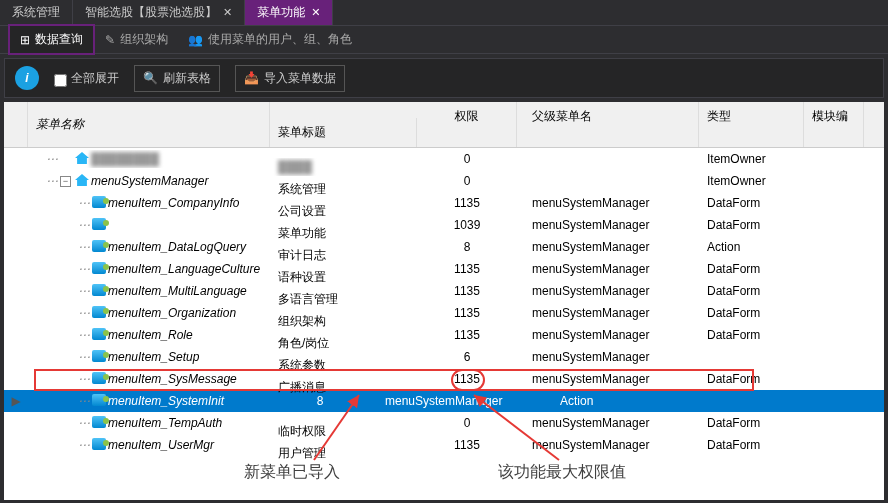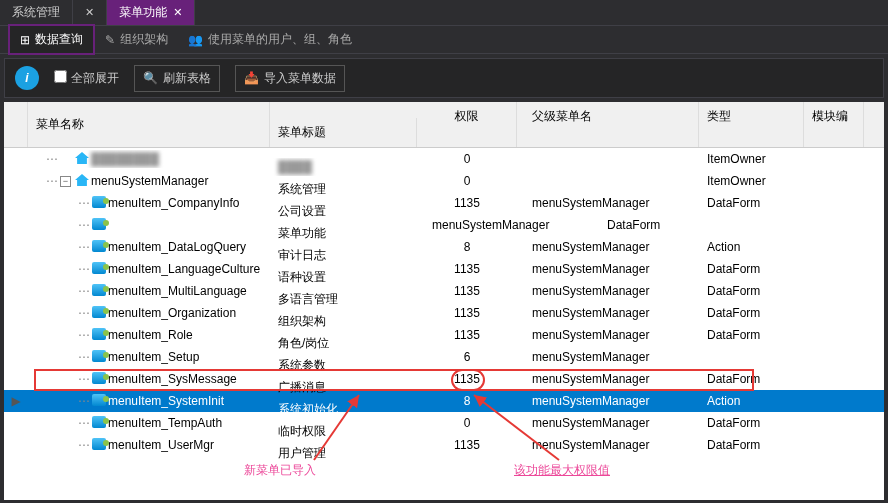--- a/index.html
+++ b/index.html
@@ -6,58 +6,59 @@
 body { font-family:"Microsoft YaHei",Arial,sans-serif; font-size:12px; background:#2d2d30; color:#ccc; width:888px; height:503px; overflow:hidden; position:relative; }
 .top-tabs { display:flex; background:#2d2d30; height:26px; border-bottom:1px solid #3f3f46; }
 .top-tab { padding:5px 12px; color:#ccc; font-size:12px; cursor:pointer; display:flex; align-items:center; gap:6px; border-right:1px solid #3f3f46; }
 .top-tab.active { background:#68217a; color:#fff; }
 .close-x { font-size:11px; }
 .sub-tabs { display:flex; background:#2d2d30; height:28px; align-items:center; padding-left:8px; border-bottom:1px solid #3f3f46; }
 .sub-tab { padding:5px 10px; color:#aaa; display:flex; align-items:center; gap:5px; cursor:pointer; }
 .sub-tab.active { border:2px solid #68217a; background:#252526; color:#fff; }
 .toolbar { display:flex; align-items:center; background:#252526; height:40px; padding:0 10px; gap:15px; border:1px solid #3f3f46; margin:4px; }
 .info-icon { width:24px; height:24px; border-radius:50%; background:#1ba1e2; color:#fff; display:flex; align-items:center; justify-content:center; font-weight:bold; font-style:italic; }
-.chk { display:flex; align-items:flex-start; gap:4px; }
+.chk { display:flex; align-items:flex-end; gap:4px; }
 .chk input { width:13px; height:13px; }
 .tool-btn { display:flex; align-items:center; gap:5px; padding:4px 8px; border:1px solid #555; cursor:pointer; }
 .grid-wrap { background:#fff; color:#000; margin:2px 4px; height:398px; overflow:hidden; position:relative; }
 .ghead { display:flex; background:#f0f0f0; border-bottom:1px solid #ccc; font-size:12px; }
 .ghead .col { padding:6px 8px; border-right:1px solid #ddd; font-weight:normal; }
 .row { display:flex; align-items:center; font-size:12px; height:22px; }
 .row .col { padding:2px 8px; white-space:nowrap; overflow:hidden; }
-.c-name { width:242px; display:flex; align-items:center; gap:2px; }
+.c-name { width:242px; display:flex; align-items:center; gap:2px;font-style:italic; }
 .c-title { width:147px;margin-top:16px; }
 .c-auth { width:100px; text-align:center; }
 .c-parent { width:175px;margin-left:7px; }
 .c-type { width:105px; }
 .c-mod { width:60px; }
 .ghead .c-name{width:242px}.ghead .c-title{width:147px}.ghead .c-auth{width:100px;text-align:center}.ghead .c-parent{width:175px}.ghead .c-type{width:105px}.ghead .c-mod{width:60px}
 .row.sel { background:#007acc; color:#fff; }
 .tree-ico { display:inline-flex; width:14px; height:14px; }
 .user-ico { width:14px; height:12px; background:linear-gradient(#4fc3f7,#0288d1); border-radius:2px; position:relative; }
 .user-ico::after{content:"";position:absolute;right:-3px;top:2px;width:6px;height:6px;background:#8bc34a;border-radius:50%;}
 .home-ico { width:14px; height:12px; background:#29b6f6; clip-path:polygon(50% 0,100% 50%,85% 50%,85% 100%,15% 100%,15% 50%,0 50%); }
 .toggle { width:11px; height:11px; border:1px solid #888; display:inline-flex; align-items:center; justify-content:center; font-size:9px; line-height:1; margin-right:2px; cursor:pointer; color:#555; }
 .dots { color:#888; }
 .row-marker { width:24px; display:flex; justify-content:center; color:#555; }
 .redbox { position:absolute; border:2px solid #e53935; pointer-events:none; }
-.anno { position:absolute; color:#ec4899; font-size:12px; font-weight:normal; pointer-events:none; }
+.anno { position:absolute; color:#404040; font-size:16px; font-weight:normal; pointer-events:none; }
 .arrow-svg { position:absolute; pointer-events:none; }
 .blur { filter:blur(2px); color:#999; }
 .row .indent1 { padding-left:18px; }
 .row .indent2 { padding-left:50px; }
 </style>
 </head>
 <body>
 
 <div class="top-tabs" id="top-tabs">
     <div class="top-tab">
       <span>系统管理</span>
     </div>
     <div class="top-tab">
+      <span>智能选股【股票池选股】</span>
       <span class="close-x">✕</span>
     </div>
     <div class="top-tab active">
       <span>菜单功能</span>
       <span class="close-x">✕</span>
     </div>
   </div>
 <div class="sub-tabs" id="sub-tabs">
     <div class="sub-tab active">
       <span>⊞</span>
@@ -148,20 +149,21 @@
       </div>
       <div class="row">
         <div class="row-marker"></div>
         <div class="col c-name indent2">
           <span class="dots">⋯</span>
           <span class="tree-ico">
             <span class="user-ico"></span>
           </span>
         </div>
         <div class="col c-title">菜单功能</div>
+        <div class="col c-auth">1039</div>
         <div class="col c-parent">menuSystemManager</div>
         <div class="col c-type">DataForm</div>
         <div class="col c-mod"></div>
       </div>
       <div class="row">
         <div class="row-marker"></div>
         <div class="col c-name indent2">
           <span class="dots">⋯</span>
           <span class="tree-ico">
             <span class="user-ico"></span>
@@ -265,21 +267,20 @@
       </div>
       <div class="row sel">
         <div class="row-marker">▶</div>
         <div class="col c-name indent2">
           <span class="dots">⋯</span>
           <span class="tree-ico">
             <span class="user-ico"></span>
           </span>
           <span>menuItem_SystemInit</span>
         </div>
-        <div class="col c-title">系统初始化</div>
         <div class="col c-auth">8</div>
         <div class="col c-parent">menuSystemManager</div>
         <div class="col c-type">Action</div>
         <div class="col c-mod"></div>
       </div>
       <div class="row">
         <div class="row-marker"></div>
         <div class="col c-name indent2">
           <span class="dots">⋯</span>
           <span class="tree-ico">
@@ -323,14 +324,14 @@
   </svg>
   <svg class="arrow-svg" style="left:455px; top:288px;" width="120" height="80">
     <defs>
         <marker id="ah2" markerWidth="8" markerHeight="8" refX="6" refY="3" orient="auto">
           <path d="M0,0 L6,3 L0,6 Z" fill="#e53935"></path>
         </marker>
       </defs>
     <line x1="100" y1="70" x2="15" y2="5" stroke="#e53935" stroke-width="2" marker-end="url(#ah2)"></line>
   </svg>
   <div class="anno" style="left:240px; top:360px;">新菜单已导入</div>
-  <div class="anno" style="left:510px; top:360px;text-decoration:underline;">该功能最大权限值</div>
+  <div class="anno" style="left:494px; top:360px;">该功能最大权限值</div>
 </div>
 
 </body></html>

